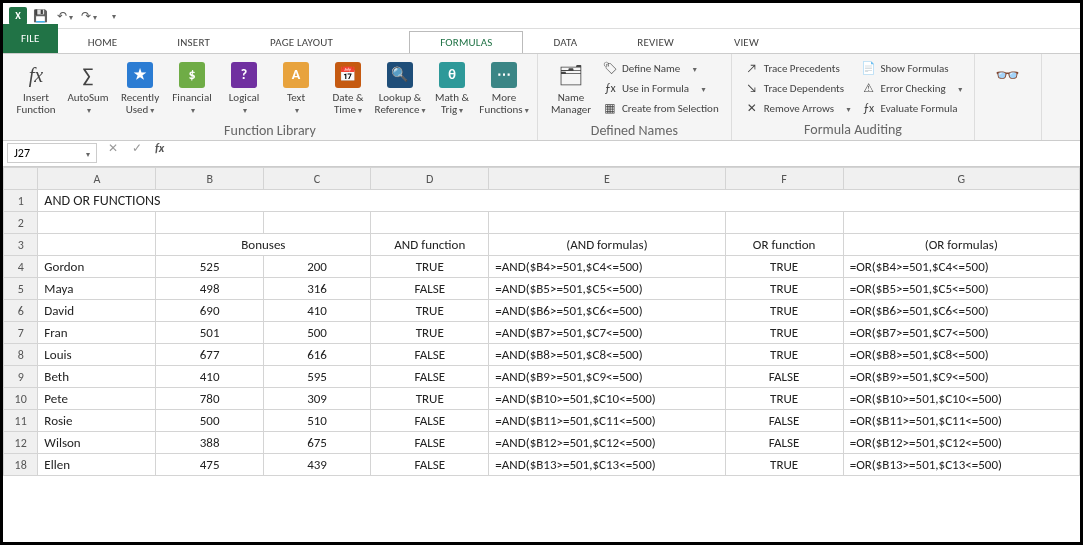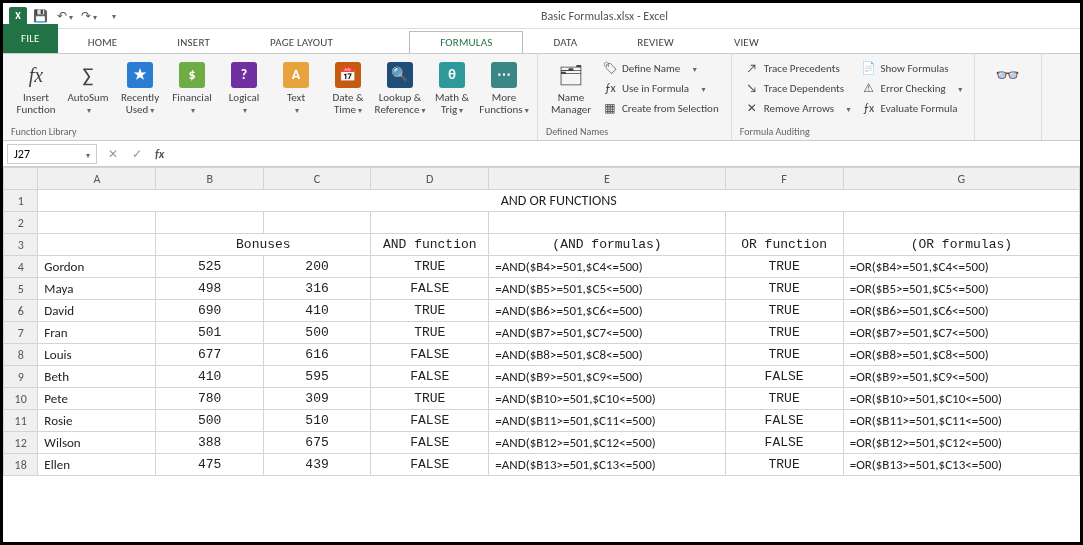--- a/index.html
+++ b/index.html
@@ -15,45 +15,45 @@
 
 .tabs { height: 24px; display: flex; align-items: flex-end; background: #fff; font-size: 12px; }
 .tabs .tab { padding: 4px 30px; color: #444; cursor: pointer; text-transform: uppercase; letter-spacing: 0.2px; font-size: 11px; }
 .tabs .tab.file { background: #217346; color: #fff; padding: 8px 18px; }
 .tabs .tab.active { border: 1px solid #bbb; border-bottom: none; background: #fff; color: #217346; margin-left: 46px; }
 
 
 .ribbon { height: 88px; background: #f5f5f5; border-top: 1px solid #ccc; border-bottom: 1px solid #ccc; display: flex; font-size: 11px; color: #444; }
 .ribbon .group { border-right: 1px solid #ddd; padding: 2px 8px 0 8px; display: flex; flex-direction: column; }
 .ribbon .group .tools { flex: 1; display: flex; align-items: flex-start; gap: 2px; }
-.ribbon .group .label { text-align: left; padding: 2px 0; color: #666; font-size: 10px; }
+.ribbon .group .label { text-align: center; padding: 2px 0; color: #666; font-size: 14px; }
 .ribbon .bigbtn { width: 50px; display: flex; flex-direction: column; align-items: center; padding: 4px 2px; cursor: pointer; text-align: center; line-height: 1.1; }
 .ribbon .bigbtn .icon { width: 30px; height: 30px; margin-bottom: 2px; display: flex; align-items: center; justify-content: center; font-size: 20px; }
 .ribbon .smallbtn { display: flex; align-items: center; gap: 4px; padding: 2px 4px; cursor: pointer; height: 20px; white-space: nowrap; }
 .ribbon .smallbtn .sicon { width: 16px; height: 16px; display: flex; align-items: center; justify-content: center; font-size: 12px; }
 .ribbon .vstack { display: flex; flex-direction: column; justify-content: flex-start; padding-top: 2px; }
 
 
-.formulabar { height: 26px; display: flex; align-items: center; border-bottom: 1px solid #ccc; font-size: 12px; background: #fff; }
+.formulabar { height: 26px; display: flex; align-items: flex-start; border-bottom: 1px solid #ccc; font-size: 12px; background: #fff; }
 .formulabar .namebox { width: 90px; border: 1px solid #ccc; margin: 2px 4px; padding: 2px 6px; background: #fff; display: flex; align-items: center; justify-content: space-between; }
 .formulabar .fbbtn { width: 24px; display: flex; justify-content: center; color: #999; }
 .formulabar .fx { font-style: italic; font-weight: bold; color: #555; padding: 0 6px; }
 .formulabar input { flex: 1; border: none; outline: none; font-size: 12px; padding: 2px; }
 
 
 .grid { flex: 1; overflow: auto; font-size: 13px; color: #222; }
 .grid table { border-collapse: collapse; width: 100%; }
 .grid th, .grid td { border: 1px solid #d4d4d4; height: 22px; }
 .grid .hdr { background: #f0f0f0; color: #555; text-align: center; font-weight: normal; font-size: 12px; }
 .grid .rowhdr { background: #f0f0f0; color: #555; text-align: center; width: 32px; font-weight: normal; font-size: 12px; }
 .grid .corner { background: #f0f0f0; width: 32px; }
 .grid td { padding: 0 6px; }
-.grid .center { text-align: center; font-family: Liberation Mono, monospace; }
+.grid .center { text-align: center; }
 .grid .left { text-align: left; }
-.grid .title { text-align: center; font-size: 14px; }
+.grid .title { text-align: left; font-size: 14px; }
 .dropdown-caret::after { content: "▾"; font-size: 8px; margin-left: 2px; color: #666; }
 
 
 .ic-fx { font-family: serif; font-style: italic; font-size: 22px; }
 .ic-sum { font-size: 22px; }
 .ic-box { width: 26px; height: 26px; border-radius: 3px; display: flex; align-items: center; justify-content: center; color: #fff; font-size: 14px; font-weight: bold; }
 .c-blue { background: #2b7cd3; }
 .c-green { background: #6fac46; }
 .c-purple { background: #7030a0; }
 .c-orange { background: #e8a33d; }
@@ -72,21 +72,20 @@
     <div class="qbtn">
         <span>↶</span>
         <span class="dropdown-caret"></span>
       </div>
     <div class="qbtn">
         <span>↷</span>
         <span class="dropdown-caret"></span>
       </div>
     <div class="qbtn dropdown-caret"></div>
   </div>
-  <div class="title-text">Basic Formulas.xlsx - Excel</div>
 </div>
 
 <div class="tabs">
   <div class="tab file">FILE</div>
   <div class="tab">HOME</div>
   <div class="tab">INSERT</div>
   <div class="tab">PAGE LAYOUT</div>
   <div class="tab active">FORMULAS</div>
   <div class="tab">DATA</div>
   <div class="tab">REVIEW</div>

